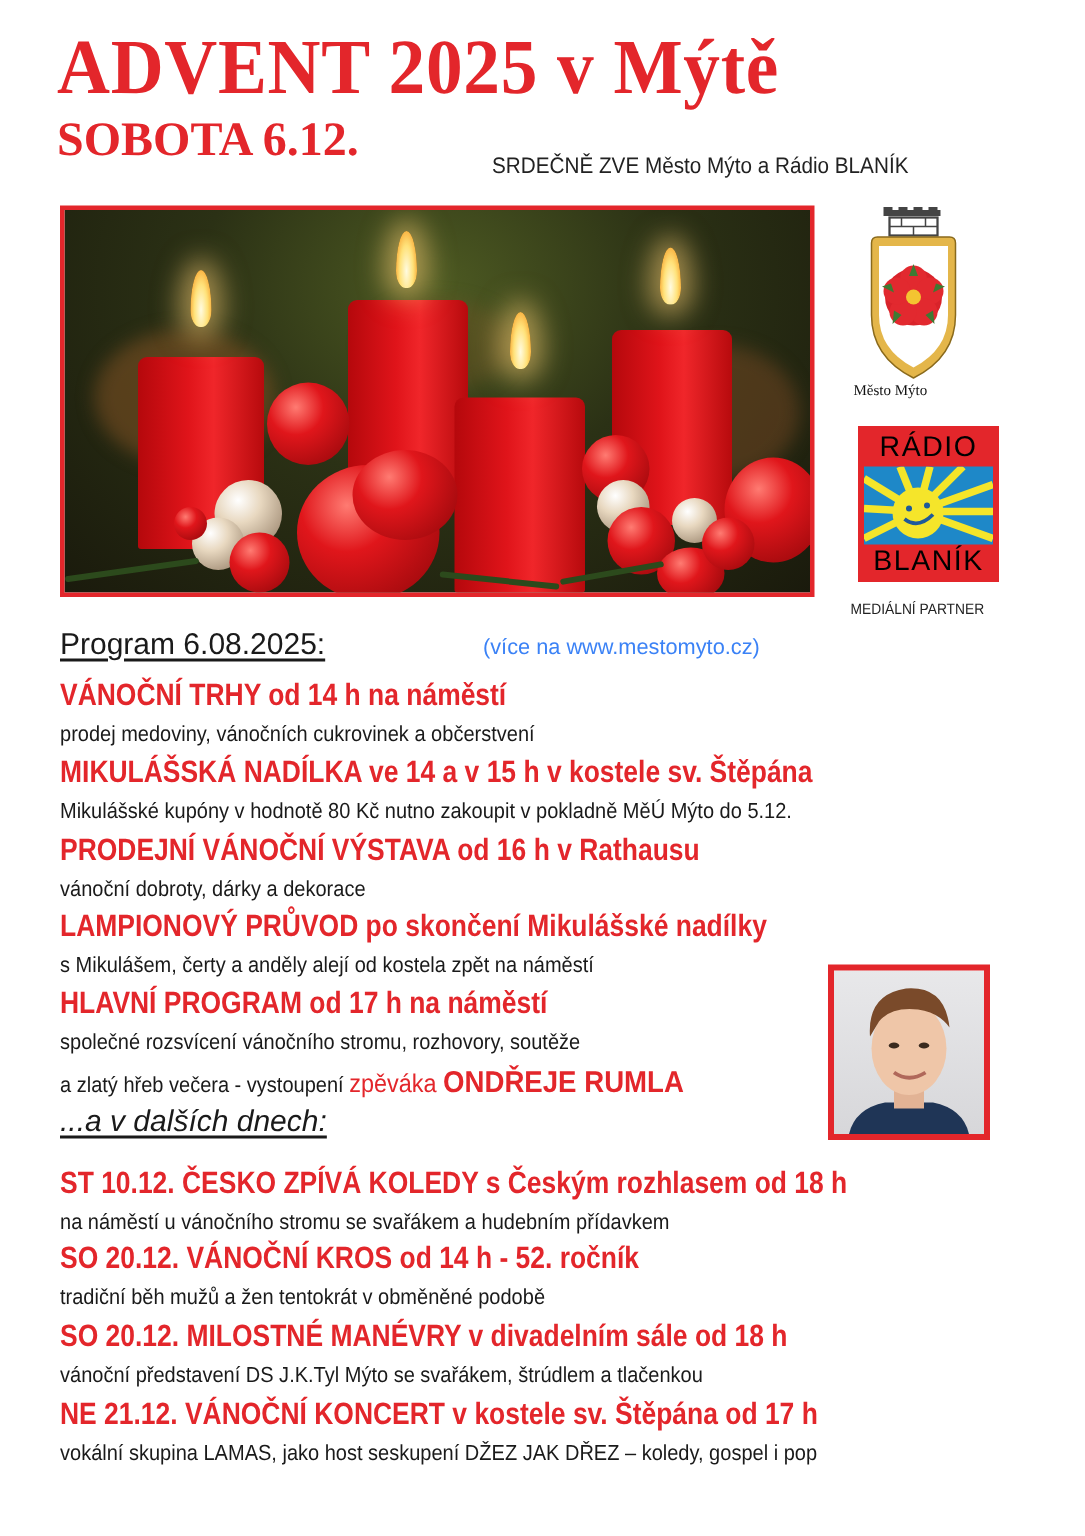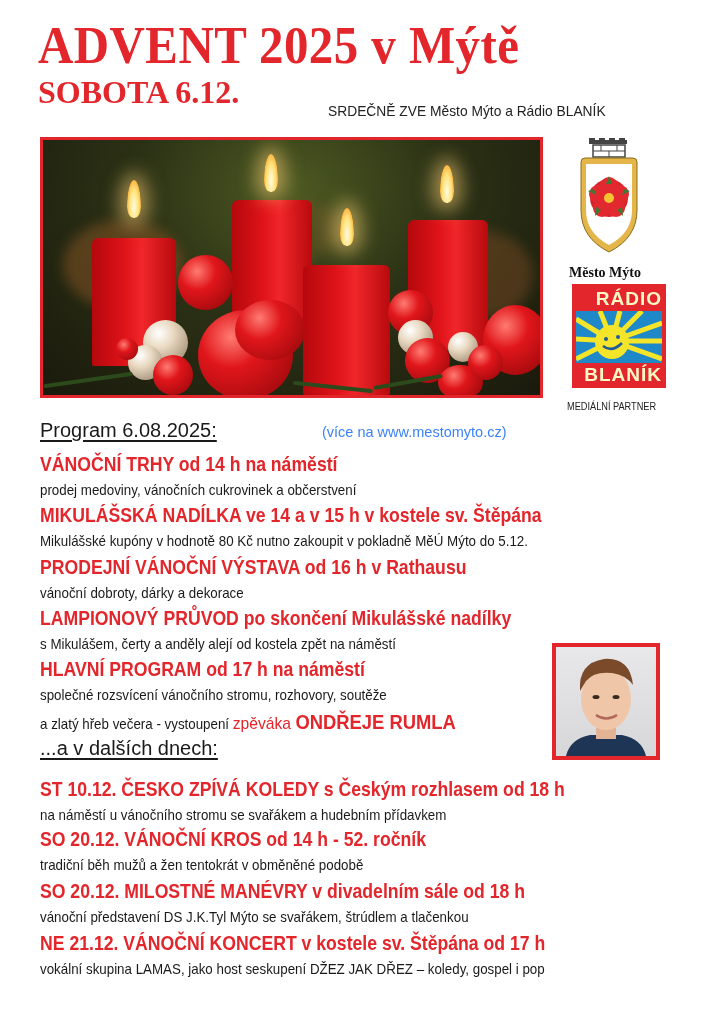--- a/index.html
+++ b/index.html
@@ -35,29 +35,29 @@
     background: radial-gradient(ellipse at 50% 70%, #fffbe0 0%, #ffe27a 45%, #f7a531 80%, rgba(247,165,49,0) 100%);
     box-shadow: 0 0 18px 8px rgba(255,210,120,0.55); }
   .ball { position: absolute; border-radius: 50%;
     background: radial-gradient(circle at 35% 30%, #ff7b72 0%, #e0161b 35%, #8f0609 100%); }
   .ball.silver { background: radial-gradient(circle at 35% 30%, #ffffff 0%, #e8d8c0 35%, #8d7760 100%); }
   .twig { position: absolute; height: 4px; background: #2c4a1c; border-radius: 2px; }
 
   
   .coat { position: absolute; left: 577px; top: 138px; width: 64px; height: 116px; }
   .city-name {
-    position: absolute; left: 569px; top: 265px;
-    font-family: "Liberation Serif", serif; font-weight: bold; font-size: 14px; color: #111;
+    position: absolute; left: 569px; top: 255px;
+    font-family: "Liberation Serif", serif; font-weight: normal; font-size: 10px; color: #111;
   }
   .radio-logo {
     position: absolute; left: 572px; top: 284px; width: 94px; height: 104px;
     background: #e3262b; padding: 4px;
   }
   .radio-logo .word {
-    color: #fef9c3; font-weight: bold; font-size: 19px; text-align: right;
+    color: #000000; font-weight: normal; font-size: 19px; text-align: center;
     line-height: 22px; letter-spacing: 1px;
   }
   .radio-logo .sun-box {
     position: relative; height: 52px; background: #1e88c8; overflow: hidden; margin: 1px 0;
   }
   .partner {
     position: absolute; left: 567px; top: 401px; font-size: 10px; color: #222;
     transform: scaleX(0.92); transform-origin: left top; white-space: nowrap;
   }
 
@@ -69,21 +69,21 @@
   .program-more { position: absolute; left: 322px; top: 424px; font-size: 14.5px; color: #3b82f6; }
 
   .line { position: absolute; left: 40px; white-space: nowrap; transform-origin: left top; }
   .ev { font-size: 20.5px; color: #e3262b; font-weight: bold; transform: scaleX(0.86); }
   .ds { font-size: 14.5px; color: #1a1a1a; transform: scaleX(0.92); }
   .ds .hl { color: #e3262b; font-size: 20px; font-weight: bold; }
   .ds .hl-sm { color: #e3262b; font-size: 17px; }
 
   .more-head {
     position: absolute; left: 40px; top: 737px; font-size: 20px; color: #1a1a1a;
-    text-decoration: underline; text-underline-offset: 3px;
+    text-decoration: underline; text-underline-offset: 3px; font-style: italic;
   }
 
   .portrait {
     position: absolute; left: 552px; top: 643px; width: 108px; height: 117px;
     border: 4px solid #e3262b; background: linear-gradient(180deg,#e8e8ea 0%,#d7d7da 100%); overflow: hidden;
   }
 </style>
 </head>
 <body>
 

